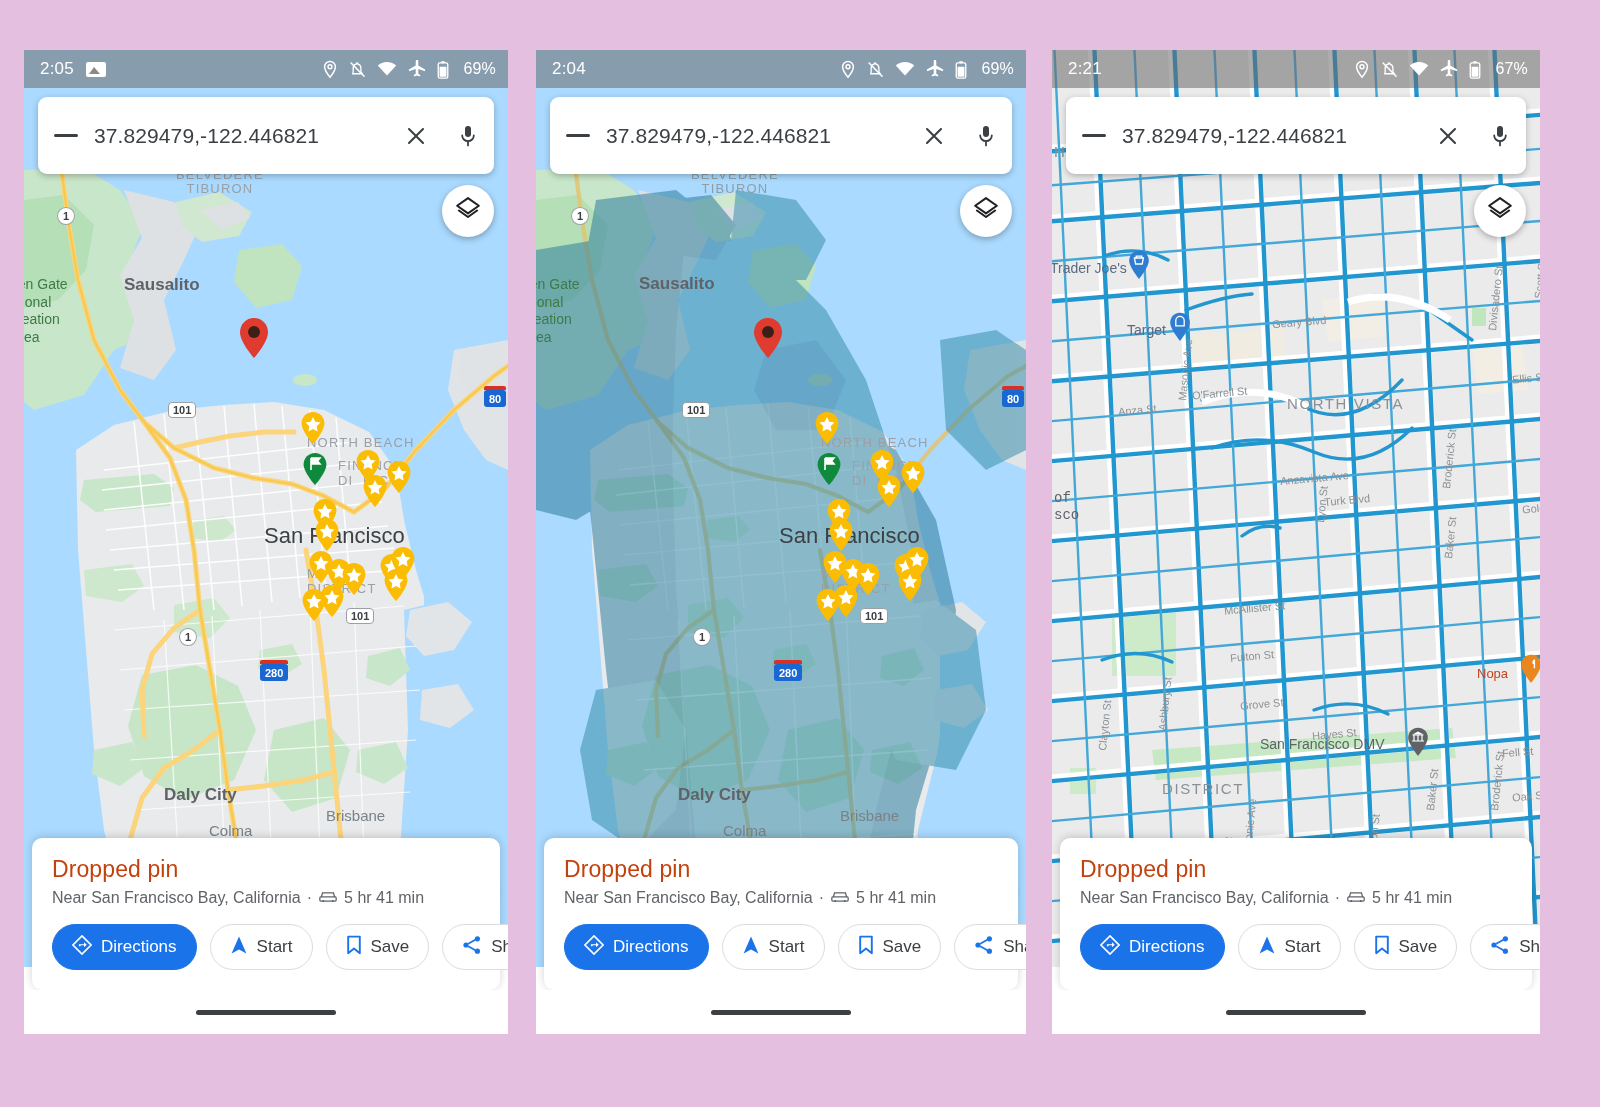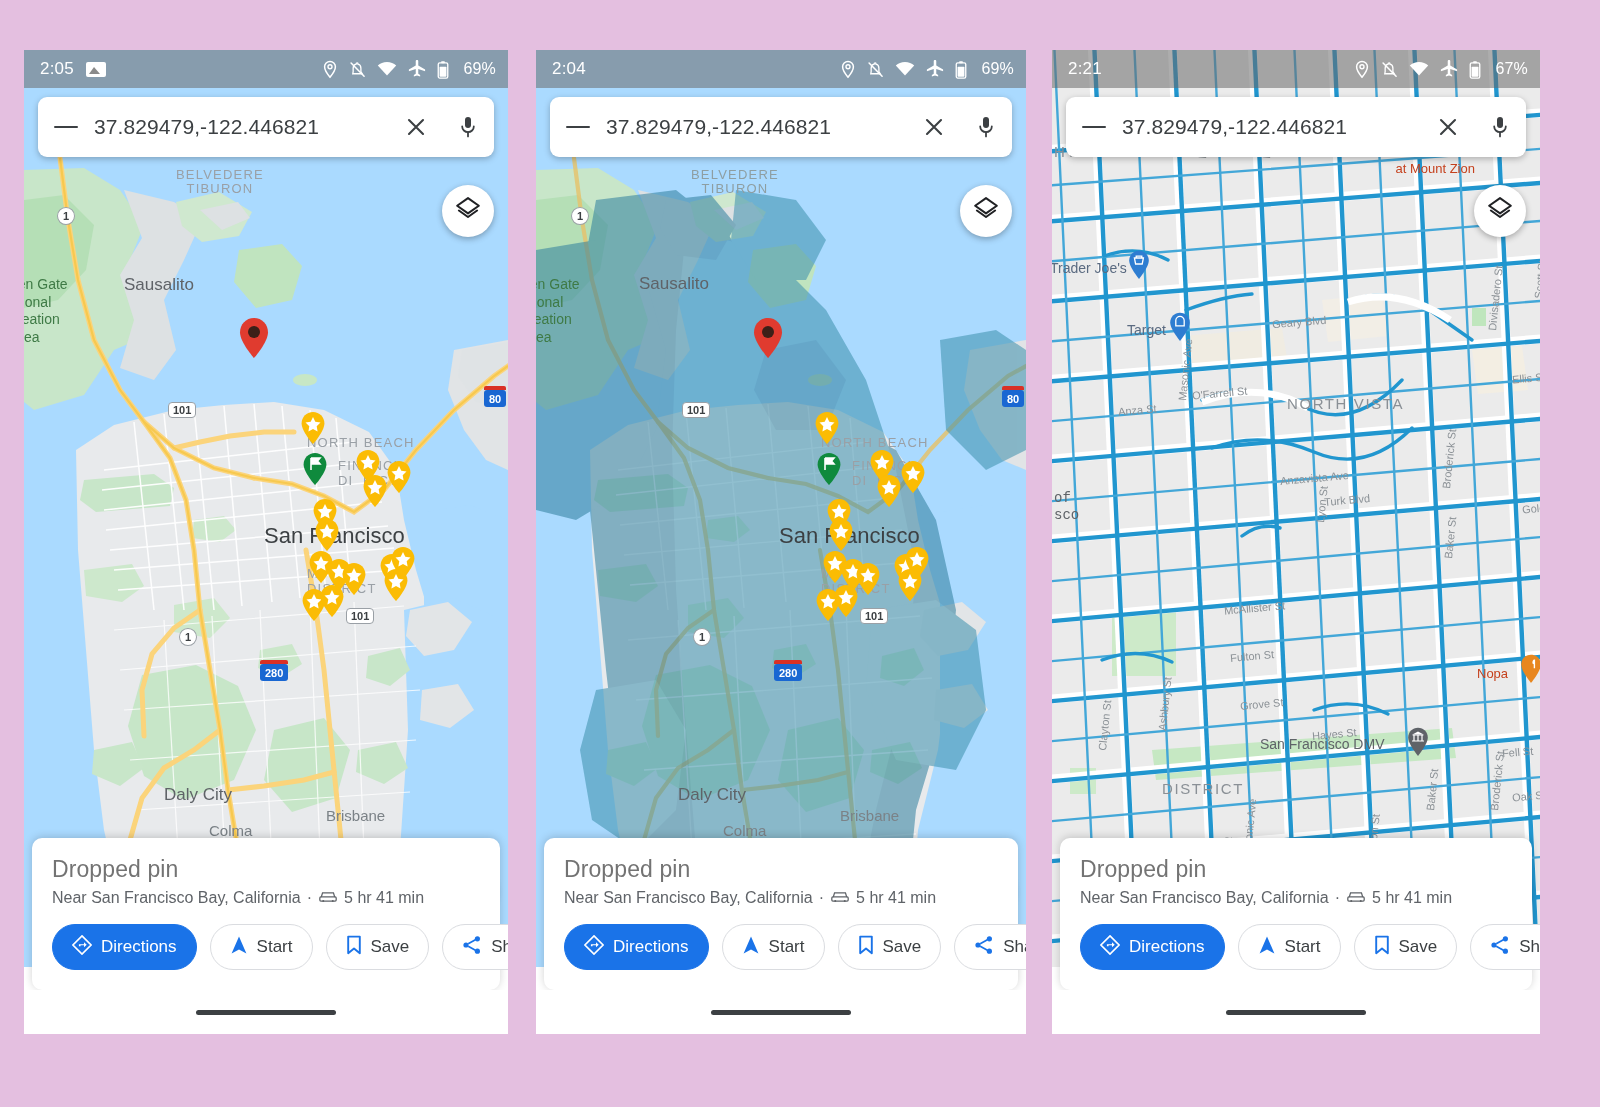--- a/index.html
+++ b/index.html
@@ -54,21 +54,21 @@
     border-bottom: 7px solid #8a8a8a;
   }
   .sb-spacer { flex: 1; }
   .sb-icons { display: flex; align-items: center; gap: 11px; }
   .sb-icons svg { display: block; }
   .sb-batt { font-size: 16px; font-weight: 500; margin-left: 3px; }
 
   
   .searchbar {
     position: absolute; left: 14px; right: 14px; top: 47px;
-    height: 60px; background: #fff; border-radius: 9px;
+    height: 77px; background: #fff; border-radius: 9px;
     box-shadow: 0 2px 6px rgba(0,0,0,.26);
     display: flex; align-items: center;
     z-index: 45;
   }
   .sbar-menu { width: 56px; display: flex; align-items: center; justify-content: center; cursor: pointer; }
   .sbar-menu span {
     display: block; width: 24px; height: 2.4px; background: #3c4043; border-radius: 2px;
   }
   .sbar-menu .bars { display:flex; flex-direction:column; gap:5px; }
   .sbar-text {
@@ -108,21 +108,21 @@
   }
 
   
   .card {
     position: absolute; left: 8px; right: 8px; bottom: 44px;
     background: #fff; border-radius: 10px;
     box-shadow: 0 -1px 8px rgba(0,0,0,.18);
     padding: 18px 20px 20px 20px;
     z-index: 50;
   }
-  .card-title { font-size: 23px; color: #737373; letter-spacing: .1px; }
+  .card-title { font-size: 23px; color: #c2410c; letter-spacing: .1px; }
   .card-sub {
     font-size: 16px; color: #5f6368; margin-top: 5px;
     display: flex; align-items: center; gap: 6px;
   }
   .card-actions { display: flex; gap: 13px; margin-top: 16px; align-items: flex-end; }
   .act {
     height: 46px; border-radius: 24px; border: 1px solid #dadce0;
     display: flex; align-items: center; justify-content: center; gap: 9px;
     padding: 0 19px; font-size: 17px; color: #3c4043;
     background: #fff; cursor: pointer; white-space: nowrap;
@@ -133,21 +133,21 @@
   .navbar {
     position: absolute; left:0; right:0; bottom:0; height: 44px;
     background: #fff; z-index: 60;
     display: flex; align-items: center; justify-content: center;
   }
   .navbar .pill { width: 140px; height: 5px; border-radius: 3px; background: #3c4043; }
 
   
   .lbl { position: absolute; pointer-events: none; white-space: nowrap; }
   .lbl-city { font-size: 22px; color: #3c4043; }
-  .lbl-town { font-size: 17px; color: #5f6368; }
+  .lbl-town { font-size: 17px; color: #5f6368; font-weight: bold; }
   .lbl-small { font-size: 13px; color: #7b8287; }
   .lbl-hood { font-size: 13px; color: #9aa0a6; letter-spacing: 1.2px; }
   .lbl-park { font-size: 14px; color: #3f7a46; }
   .lbl-poi { font-size: 13px; color: #c5411d; }
   .lbl-street { font-size: 11px; color: #8b9196; }
   .lbl-hood3 { font-size: 15px; color: #8a9096; letter-spacing: 1.6px; }
 
   .shield {
     position: absolute; background: #fff; border: 1.6px solid #9aa0a6;
     border-radius: 4px; font-size: 11px; color: #3c4043;

